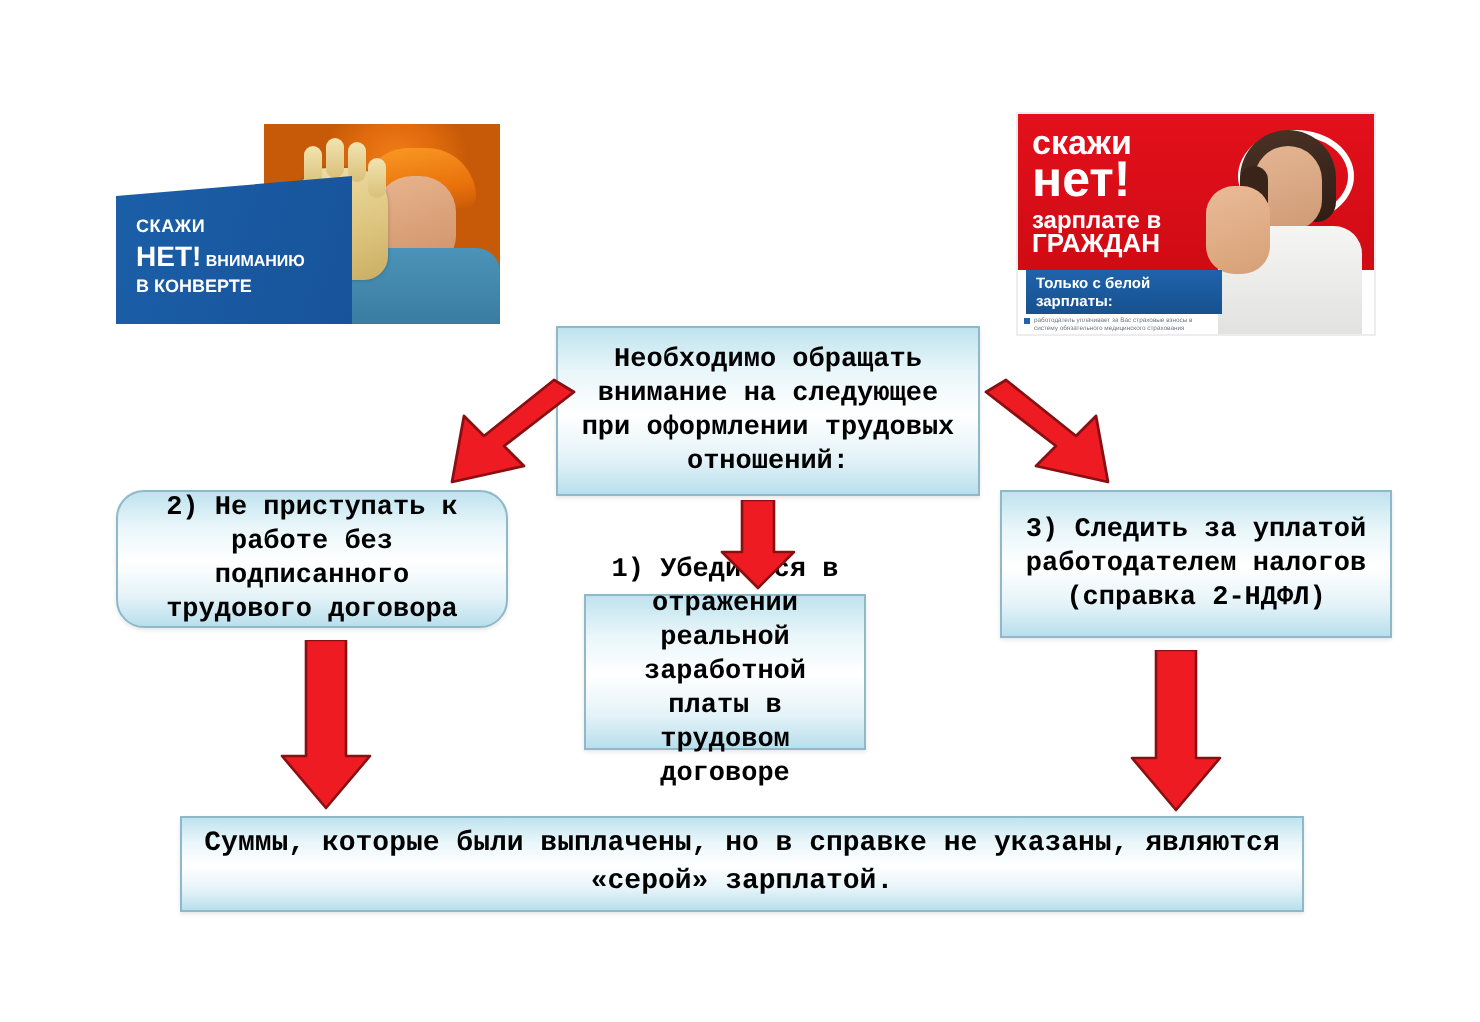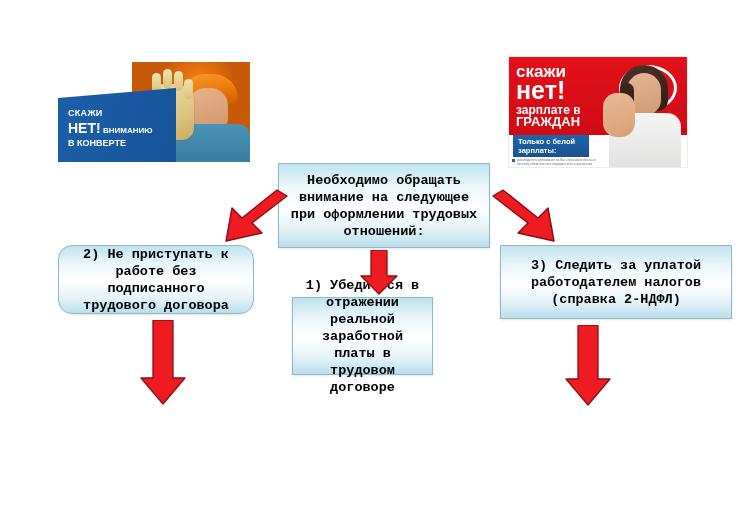--- a/index.html
+++ b/index.html
@@ -70,21 +70,21 @@
   .banner-right{left:508px;top:56px;width:178px;height:110px;background:#fff;overflow:hidden;border:1px solid #ededed;}
   .br-red{position:absolute;left:0;top:0;width:178px;height:78px;background:linear-gradient(180deg,#e3101b 0%,#cf0b14 100%);}
   .br-white{position:absolute;left:0;top:78px;width:178px;height:32px;background:#fff;}
   .br-env{position:absolute;right:10px;top:8px;width:52px;height:40px;border:3px solid #fff;border-radius:50%;}
   .br-env i{position:absolute;left:9px;top:10px;width:30px;height:20px;border:2px solid #fff;}
   .br-env i:after{content:"";position:absolute;left:0;top:0;width:0;height:0;border-left:15px solid transparent;border-right:15px solid transparent;border-top:11px solid #fff;}
   .br-t1{position:absolute;left:7px;top:5px;color:#fff;font-family:"Liberation Sans",sans-serif;font-weight:bold;font-size:17px;}
   .br-t2{position:absolute;left:7px;top:21px;color:#fff;font-family:"Liberation Sans",sans-serif;font-weight:bold;font-size:25px;line-height:25px;}
   .br-t3{position:absolute;left:7px;top:46px;color:#fff;font-family:"Liberation Sans",sans-serif;font-weight:bold;font-size:12px;}
   .br-t4{position:absolute;left:7px;top:57px;color:#fff;font-family:"Liberation Sans",sans-serif;font-weight:bold;font-size:13px;}
-  .br-bluebox{position:absolute;left:4px;top:78px;width:76px;height:22px;background:linear-gradient(180deg,#1f63ab,#17518f);}
+  .br-bluebox{position:absolute;left:4px;top:78px;width:85px;height:22px;background:linear-gradient(180deg,#1f63ab,#17518f);padding-left:13px;}
   .br-bluebox span{position:absolute;left:5px;top:2px;color:#fff;font-family:"Liberation Sans",sans-serif;font-size:7.5px;font-weight:bold;line-height:9px;display:block;width:84px;}
   .br-bul{position:absolute;left:8px;width:86px;font-family:"Liberation Sans",sans-serif;font-size:3.2px;color:#6b7785;line-height:4px;}
   .br-bul:before{content:"";position:absolute;left:-5px;top:1px;width:3px;height:3px;background:#1f63ab;}
   .br-woman{position:absolute;right:0;top:0;width:86px;height:110px;
     background:linear-gradient(200deg,rgba(0,0,0,0) 55%,rgba(255,255,255,0) 55%);}
   .br-wface{position:absolute;left:26px;top:16px;width:34px;height:42px;border-radius:17px 17px 15px 15px;background:linear-gradient(165deg,#e4b593,#cf9a75);}
   .br-whair{position:absolute;left:19px;top:8px;width:48px;height:46px;border-radius:24px 24px 10px 10px;background:linear-gradient(165deg,#4b3226,#2f1d14);}
   .br-whair2{position:absolute;left:19px;top:26px;width:14px;height:44px;border-radius:7px;background:#3a2419;}
   .br-wbody{position:absolute;left:8px;top:56px;width:72px;height:54px;background:linear-gradient(180deg,#f5f5f3,#e2e2e0);border-radius:14px 14px 0 0;}
   .br-whand{position:absolute;left:2px;top:36px;width:32px;height:44px;border-radius:14px;background:linear-gradient(160deg,#eabb98,#d6a076);}
@@ -104,21 +104,21 @@
     color:#000;
     font-family:Liberation Mono, monospace;font-weight:bold;
     display:flex;align-items:center;justify-content:center;
     text-align:center;line-height:17px;
     box-shadow:0 1px 2px rgba(0,0,0,.10);
   }
   .fbox span{display:block;padding:0 8px;}
 
   .box-center{left:278px;top:163px;width:212px;height:85px;font-size:13.5px;}
   .box-left{left:58px;top:245px;width:196px;height:69px;font-size:13.5px;border-radius:14px;}
-  .box-right{left:500px;top:245px;width:232px;height:74px;font-size:13.5px;align-items:center;}
+  .box-right{left:500px;top:245px;width:196px;height:74px;font-size:13.5px;align-items:center;}
   .box-mid{left:292px;top:297px;width:141px;height:78px;font-size:13.5px;}
   .box-bottom{left:90px;top:408px;width:562px;height:48px;font-size:14px;line-height:19px;}
 
   
   .arrow-svg{position:absolute;}
 </style>
 </head>
 <body>
 
 <div class="stage">
@@ -179,20 +179,23 @@
   </div>
 
   <div class="abs fbox box-right">
     <span>3)    Следить за уплатой работодателем налогов (справка 2-НДФЛ)</span>
   </div>
 
   <div class="abs fbox box-mid">
     <span>1)    Убедиться в отражении реальной заработной платы в трудовом договоре</span>
   </div>
 
+  <div class="abs fbox box-bottom">
+    <span>Суммы, которые были выплачены, но в справке не указаны, являются «серой» зарплатой.</span>
+  </div>
 
   <svg class="arrow-svg" style="left:190px;top:186px;" width="100" height="66" viewBox="0 0 100 66">
     <polygon points="97,4 62,31 72,41 36,49 42,16 52,26 87,-2" transform="translate(0,6)" fill="#ee1c22" stroke="#8a0f12" stroke-width="1.4" stroke-linejoin="round"></polygon>
   </svg>
 
   <svg class="arrow-svg" style="left:490px;top:186px;" width="100" height="66" viewBox="0 0 100 66">
     <polygon points="3,10 38,37 28,47 64,55 58,22 48,32 13,4" fill="#ee1c22" stroke="#8a0f12" stroke-width="1.4" stroke-linejoin="round"></polygon>
   </svg>
 
   <svg class="arrow-svg" style="left:358px;top:250px;" width="42" height="46" viewBox="0 0 42 46">

